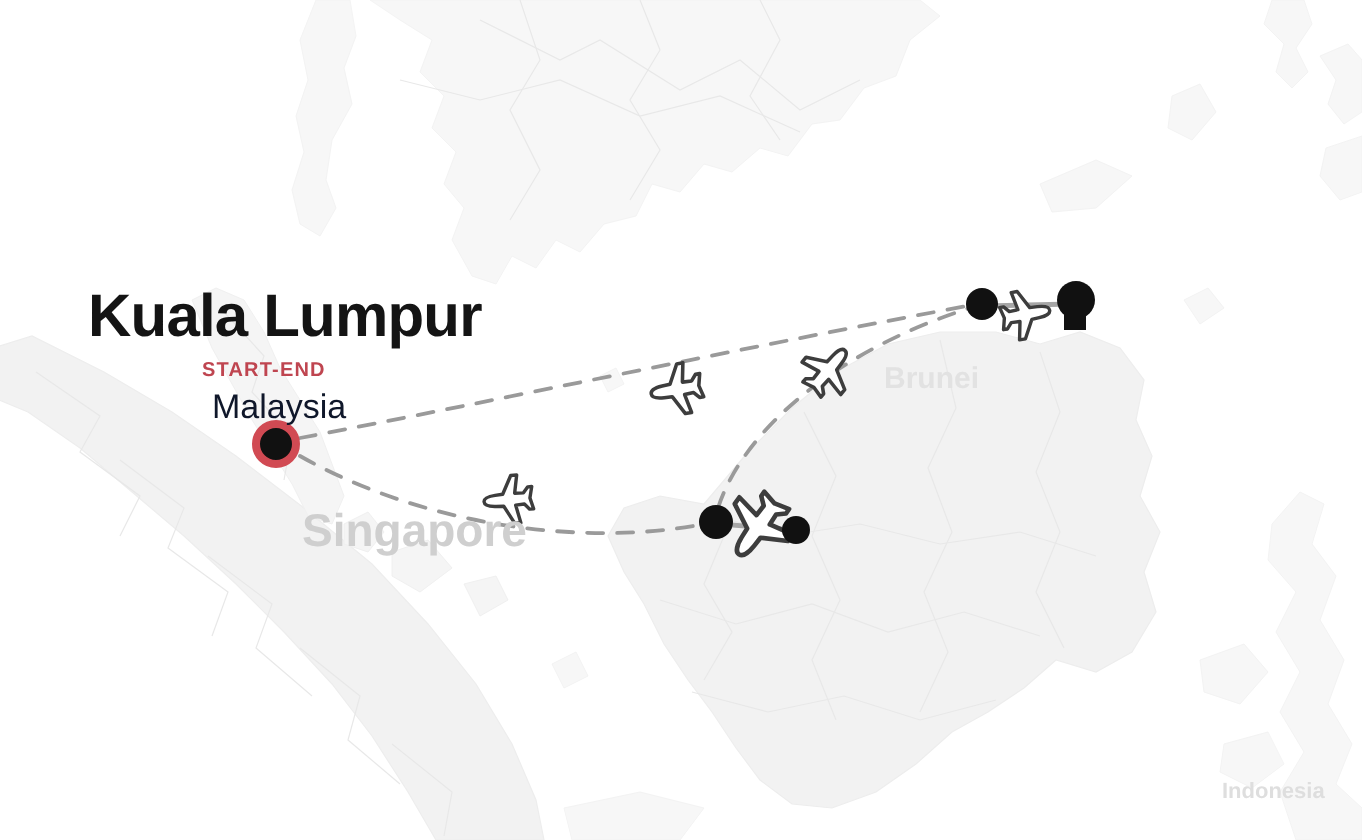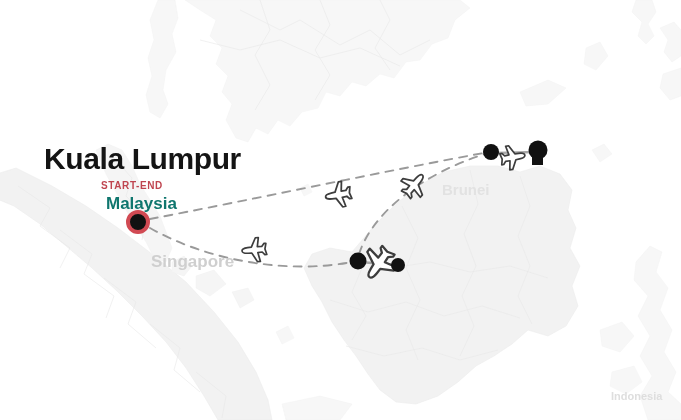--- a/index.html
+++ b/index.html
@@ -31,26 +31,26 @@
   #label-startend{
     left:101px; top:180px;
     font-size:10px;
     font-weight:bold;
     color:#bf4550;
     letter-spacing:0.6px;
   }
   #label-malaysia{
     left:106px; top:194px;
     font-size:17px;
-    color:#0f766e;
-    font-weight:700;
+    color:#0f172a;
+    font-weight:400;
   }
   #label-singapore{
     left:151px; top:252px;
-    font-size:17px;
+    font-size:23px;
     color:#cfcfcf;
     font-weight:600;
     text-align:center;
   }
   #label-brunei{
     left:442px; top:181px;
     font-size:15px;
     color:#e2e2e2;
     font-weight:600;
   }

